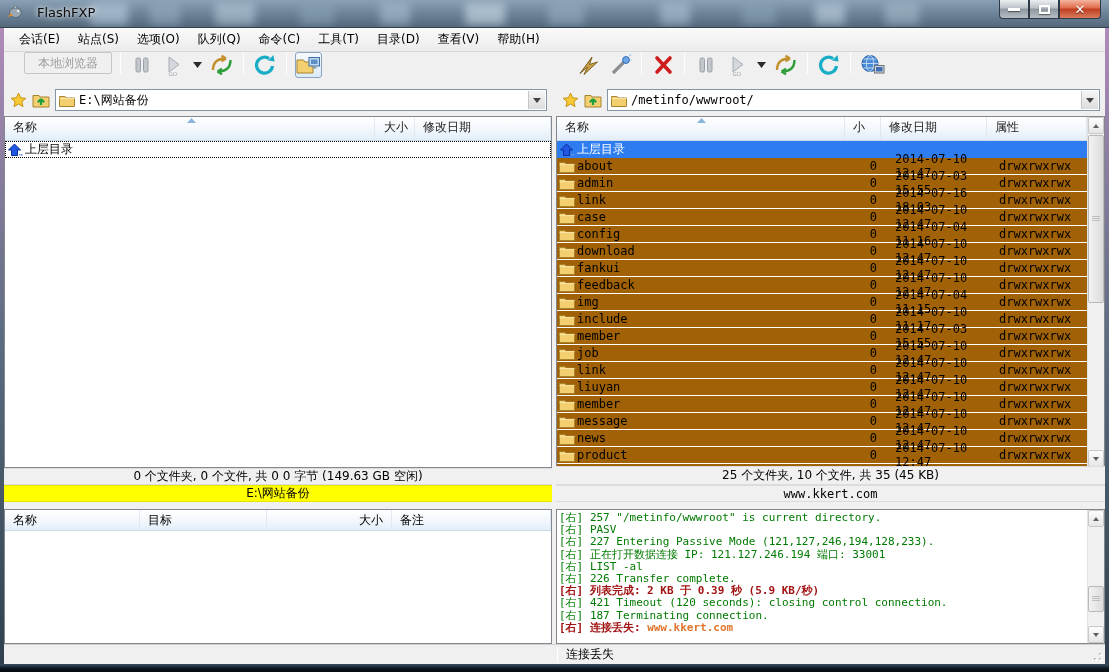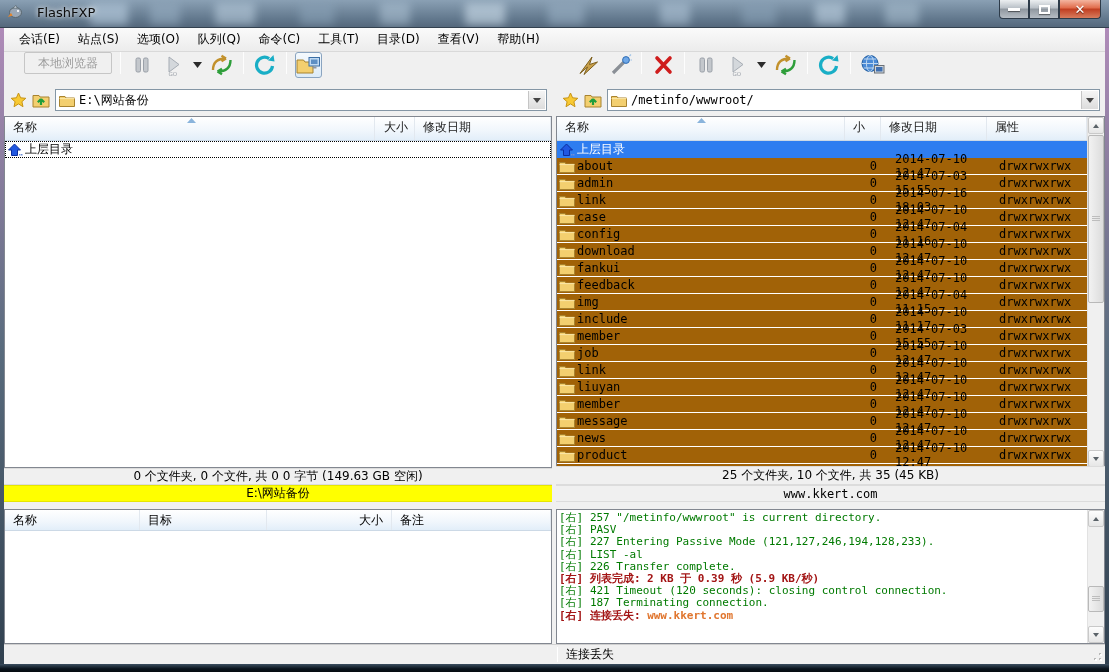--- a/index.html
+++ b/index.html
@@ -657,20 +657,21 @@
         <span>25 个文件夹, 10 个文件, 共 35 (45 KB)</span>
       </div>
     <div class="statline s2" style="font-family:'DejaVu Sans Mono',monospace">
         <span>www.kkert.com</span>
       </div>
     <div class="bpanel">
       <div class="log" id="log-lines">
           <div class="log-line lg-green"><span>[右] </span><span>257 "/metinfo/wwwroot" is current directory.</span></div>
           <div class="log-line lg-green"><span>[右] </span><span>PASV</span></div>
           <div class="log-line lg-green"><span>[右] </span><span>227 Entering Passive Mode (121,127,246,194,128,233).</span></div>
+          <div class="log-line lg-green"><span>[右] </span><span>正在打开数据连接 IP: 121.127.246.194 端口: 33001</span></div>
           <div class="log-line lg-green"><span>[右] </span><span>LIST -al</span></div>
           <div class="log-line lg-green"><span>[右] </span><span>226 Transfer complete.</span></div>
           <div class="log-line lg-red"><span>[右] </span><span>列表完成: 2 KB 于 0.39 秒 (5.9 KB/秒)</span></div>
           <div class="log-line lg-green"><span>[右] </span><span>421 Timeout (120 seconds): closing control connection.</span></div>
           <div class="log-line lg-green"><span>[右] </span><span>187 Terminating connection.</span></div>
           <div class="log-line lg-red"><span>[右] </span><span>连接丢失: </span><span class="extra">www.kkert.com</span></div>
         </div>
       <div class="vscroll">
         <div class="sbtn up">
             <div class="tri-up-s"></div>

